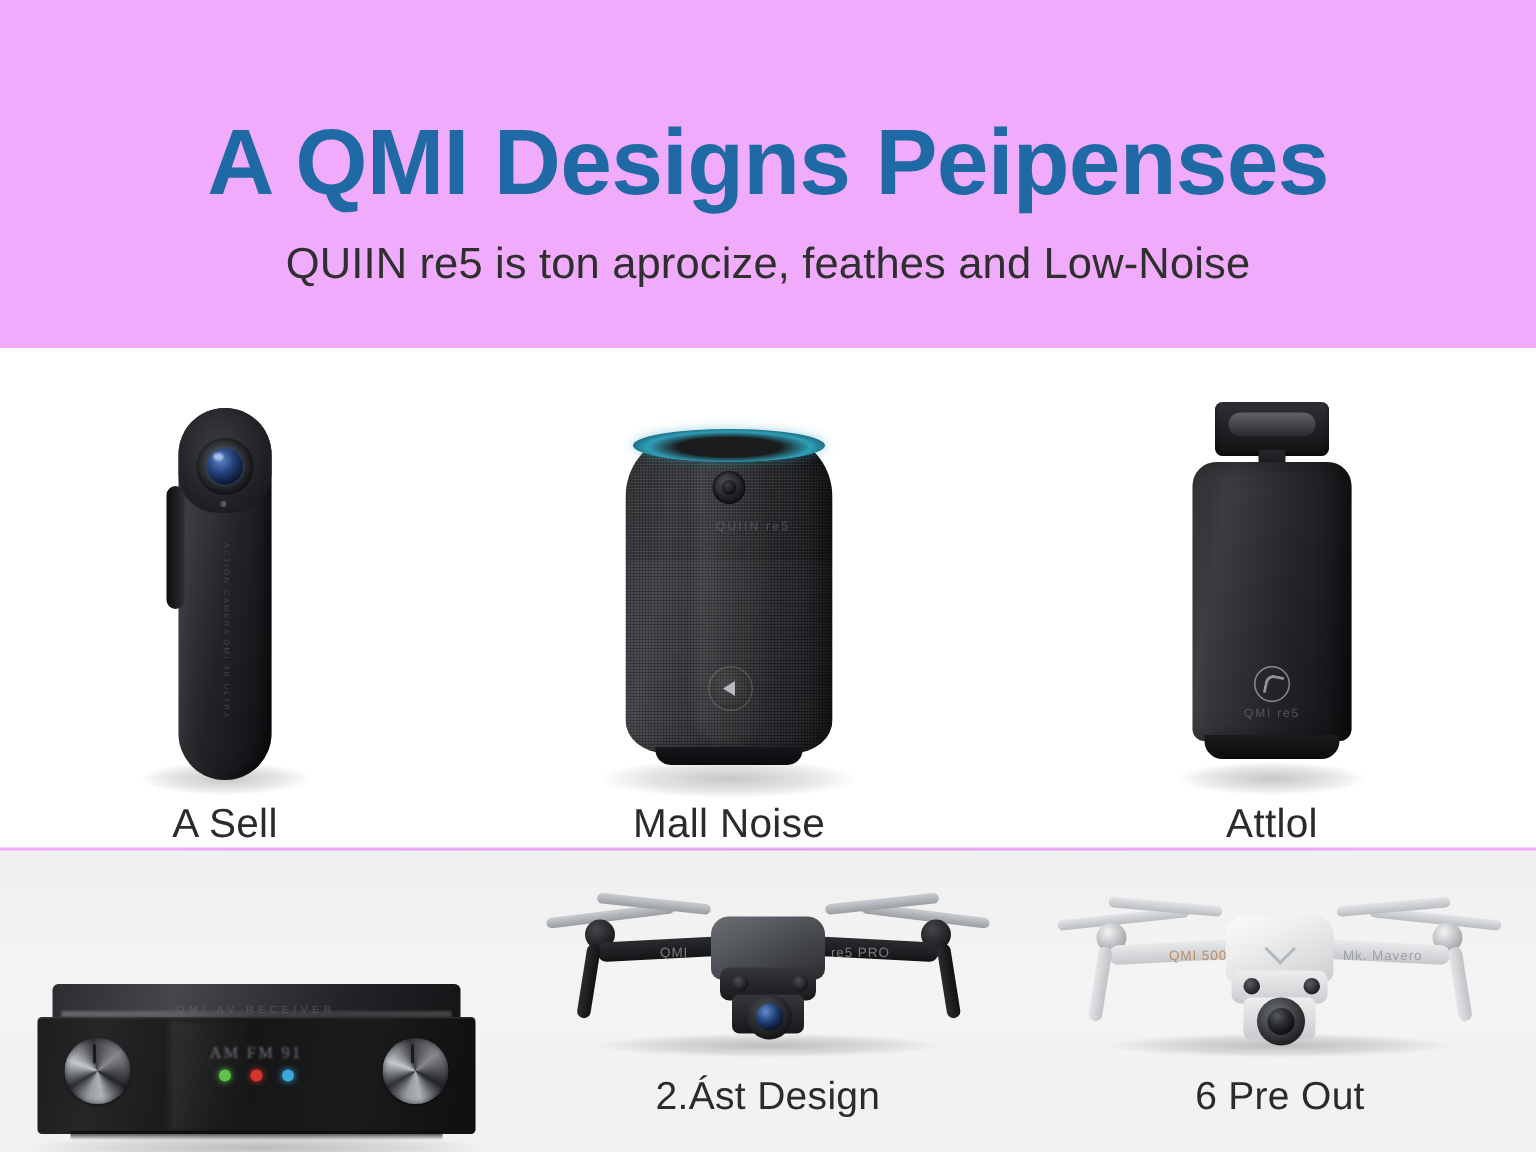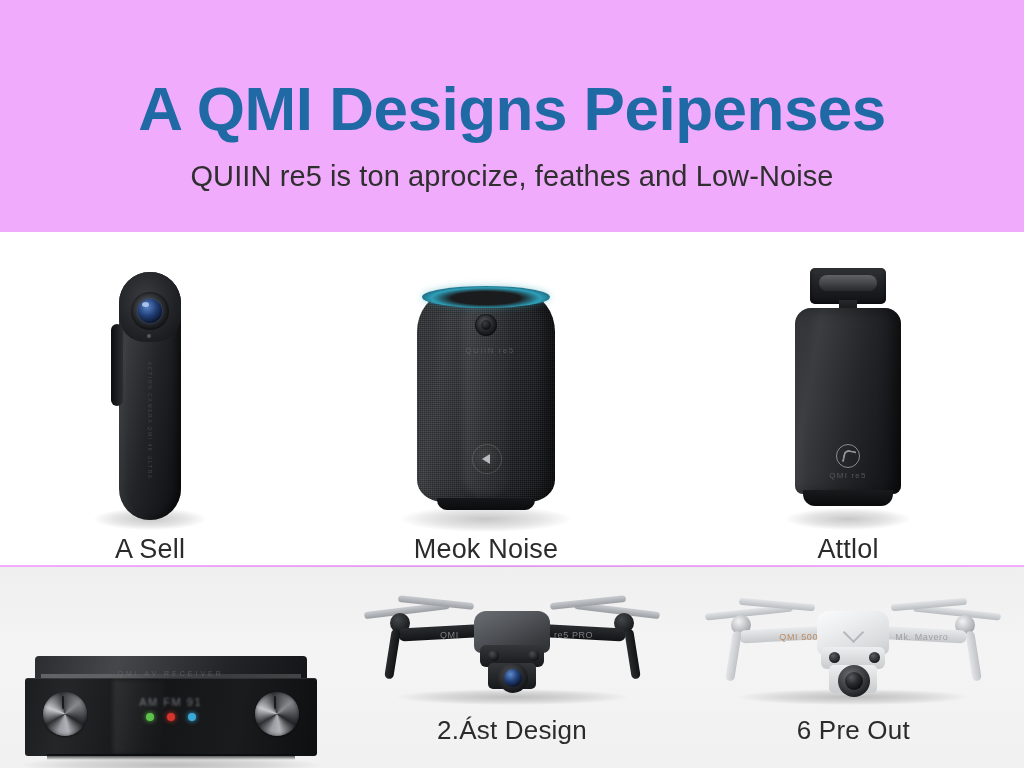--- a/index.html
+++ b/index.html
@@ -120,21 +120,21 @@
   .spk-cam{
     position:absolute;left:64px;top:30px;width:22px;height:22px;border-radius:50%;
     background:radial-gradient(circle at 40% 34%,#4d4f53 0%,#202124 55%,#0b0c0e 100%);
     box-shadow:inset 0 0 3px #000;
   }
   .spk-cam-i{
     position:absolute;left:70px;top:36px;width:10px;height:10px;border-radius:50%;
     background:radial-gradient(circle at 38% 32%,#3a3c41 0%,#0a0b0d 80%);
   }
   .spk-brand{
-    position:absolute;left:4px;top:62px;width:150px;text-align:center;
+    position:absolute;left:16px;top:62px;width:150px;text-align:center;
     font-size:8px;letter-spacing:1.5px;color:#6d7074;opacity:.55;
   }
   .spk-btn{
     position:absolute;left:61px;top:160px;width:28px;height:28px;border-radius:50%;
     border:1px solid rgba(255,255,255,.16);
     background:radial-gradient(circle at 45% 40%,rgba(255,255,255,.07),rgba(0,0,0,.18));
   }
   .spk-btn:after{
     content:"";position:absolute;left:9px;top:9px;width:0;height:0;
     border-top:5px solid transparent;border-bottom:5px solid transparent;
@@ -241,21 +241,21 @@
       #4a4c4f;
     box-shadow:inset 0 0 4px rgba(0,0,0,.6),0 1px 2px rgba(0,0,0,.5);
   }
   .knob.l{left:22px;}
   .knob.r{left:234px;}
   .knob:after{
     content:"";position:absolute;left:19px;top:4px;width:2px;height:13px;
     background:rgba(20,20,22,.85);border-radius:1px;
   }
   .avr-disp{
-    position:absolute;left:104px;top:40px;width:92px;height:34px;text-align:center;
+    position:absolute;left:104px;top:40px;width:92px;height:34px;text-align:center;font-family:Liberation Serif, serif;
   }
   .avr-disp-txt{
     font-size:11px;letter-spacing:1.5px;color:#b9bcc0;opacity:.55;filter:blur(.8px);
   }
   .leds{display:flex;gap:13px;justify-content:center;margin-top:5px;}
   .led{width:8px;height:8px;border-radius:50%;}
   .avr-feet{
     position:absolute;left:26px;top:98px;width:248px;height:6px;
     background:linear-gradient(to bottom,#0c0d0e,rgba(12,13,14,0));
   }
@@ -336,21 +336,21 @@
           <div class="spk-body"></div>
           <div class="spk-sheen"></div>
           <div class="spk-ring"></div>
           <div class="spk-cam"></div>
           <div class="spk-cam-i"></div>
           <div class="spk-brand">QUIIN re5</div>
           <div class="spk-btn"></div>
           <div class="spk-base"></div>
         </div>
       </div>
-      <div class="label">Meok Noise</div>
+      <div class="label">Mall Noise</div>
     </div>
 
 
     <div class="cell">
       <div class="stage">
         <div class="shadow" style="bottom:-10px;width:124px;height:22px;"></div>
         <div class="cyl">
           <div class="cyl-mount"></div>
           <div class="cyl-mount-in"></div>
           <div class="cyl-neck"></div>

